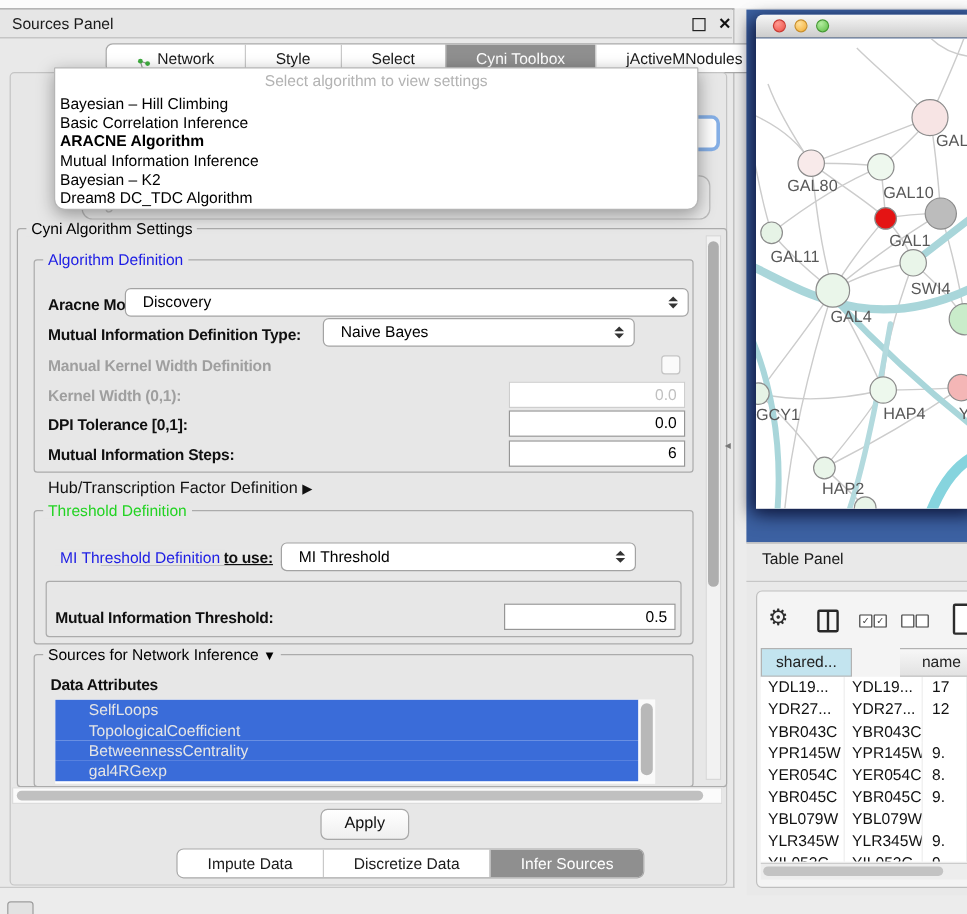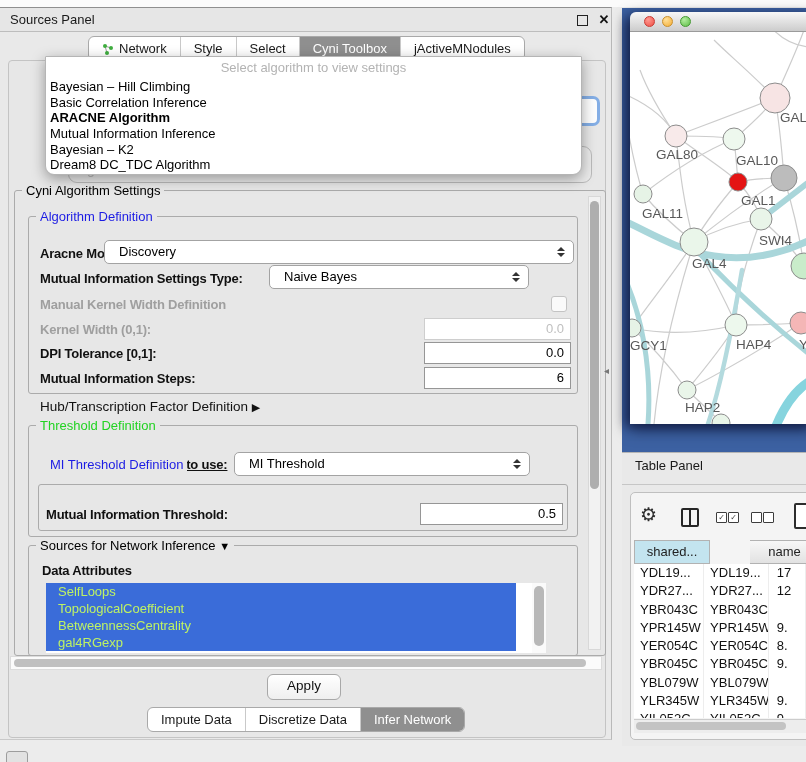--- a/index.html
+++ b/index.html
@@ -10,22 +10,22 @@
   .topstrip{left:0;top:0;width:806px;height:7px;background:#fbfbfb;}
   
   .cp{left:0;top:7px;width:611px;height:731px;background:#e9e9e9;
       border-top:1px solid #8f8f8f;border-right:1px solid #b9b9b9;border-bottom:1px solid #c9c9c9;}
   .cp-title{left:0;top:8px;width:610px;height:24px;background:#e6e6e6;
       border-bottom:1px solid #bdbdbd;font-size:13px;color:#1a1a1a;line-height:24px;padding-left:10px;box-sizing:border-box;}
   .float-ic{left:577px;top:15px;width:9px;height:9px;border:1.6px solid #222;background:transparent;}
   .close-ic{left:595px;top:8px;width:18px;height:24px;line-height:24px;font-size:13px;font-weight:bold;color:#111;text-align:center;}
   
   .tabstrip{display:flex;height:23px;border:1px solid #a9a9a9;border-radius:6px;background:#fff;overflow:hidden;}
-  .tabstrip .tab{font-size:13px;color:#1a1a1a;line-height:22px;padding:0 13px;border-left:1px solid #c9c9c9;
-      display:flex;align-items:center;gap:5px;white-space:nowrap;}
+  .tabstrip .tab{font-size:13px;color:#1a1a1a;line-height:22px;padding:0 25px;border-left:1px solid #c9c9c9;
+      display:flex;align-items:flex-end;gap:5px;white-space:nowrap;}
   .tabstrip .tab:first-child{border-left:none;}
   .tabstrip .tab.selected{background:#8f8f8f;color:#fff;}
   .cp-tabs{left:88px;top:36px;}
   .cp-bottom-tabs{left:147px;top:707px;}
   .cp-body{left:8px;top:60px;width:596px;height:676px;border:1px solid #c4c4c4;border-radius:4px;background:#e7e7e7;}
   
   .popup{left:45px;top:56px;width:535px;height:117px;background:#fff;border:1px solid #b5b5b5;
       border-radius:1px 1px 9px 9px;box-shadow:0 4px 14px rgba(0,0,0,.35);z-index:30;}
   .popup .prompt{height:22px;line-height:22px;text-align:center;color:#b3b3b3;font-size:13px;}
   .popup .item{height:15.7px;line-height:15.7px;padding-left:4px;font-size:13px;color:#000;white-space:nowrap;}
@@ -52,21 +52,21 @@
       font-size:13px;line-height:20px;text-align:right;padding-right:6px;color:#000;}
   .field.dis{border-color:#cecece;color:#c0c0c0;}
   .checkbox{position:absolute;width:14px;height:14px;border:1px solid #c3c3c3;border-radius:3px;background:#fafafa;}
   
   .vscroll{left:588px;top:196px;width:13px;height:454px;background:#f2f2f2;border:1px solid #d8d8d8;box-sizing:border-box;}
   .vscroll .thumb{position:absolute;left:1px;top:4px;width:9px;height:288px;background:#aeaeae;border-radius:5px;}
   .hscroll{left:10px;top:656px;width:592px;height:14px;background:#fbfbfb;border:1px solid #dcdcdc;box-sizing:border-box;}
   .hscroll .thumb{position:absolute;left:3px;top:2px;width:572px;height:8px;background:#c0c0c0;border-radius:4px;}
   
   .srclist{left:46px;top:583px;width:500px;height:70px;background:#fff;overflow:hidden;}
-  .srclist .row{height:17px;line-height:17px;font-size:13px;color:#bef264;background:#3a6cd9;padding-left:12px;width:458px;}
+  .srclist .row{height:17px;line-height:17px;font-size:13px;color:#e5e5e5;background:#3a6cd9;padding-left:28px;width:458px;}
   .srclist .sb{position:absolute;right:0;top:0;width:14px;height:70px;background:#fafafa;}
   .srclist .sb .thumb{position:absolute;left:2px;top:3px;width:10px;height:60px;background:#b8b8b8;border-radius:5px;}
   .plain{position:absolute;font-size:13.5px;color:#111;white-space:nowrap;}
   .tri{font-size:11px;}
   .apply{left:267px;top:674px;width:72px;height:24px;border:1px solid #a8a8a8;border-radius:6px;
       background:linear-gradient(#ffffff,#efefef);font-size:13.5px;text-align:center;line-height:22px;color:#111;}
   .collapse-arrow{left:604px;top:365px;font-size:10px;color:#777;}
   
   .desktop{left:622px;top:8px;width:184px;height:444px;background:#3c61a2;}
   .netwin{left:8px;top:4px;width:184px;height:411px;border-radius:6px 0 0 0;
@@ -167,21 +167,21 @@
 
   <span class="lbl" style="left:40px;top:246px;">Aracne Mode:</span>
   <div class="combo" style="left:104px;top:240px;width:470px;">
     <span>Discovery</span>
     <span class="stepper">
         <i class="up"></i>
         <i class="dn"></i>
       </span>
   </div>
 
-  <span class="lbl" style="left:40px;top:271px;">Mutual Information Settings Type:</span>
+  <span class="lbl" style="left:40px;top:271px;">Mutual Information Definition Type:</span>
   <div class="combo" style="left:269px;top:265px;width:260px;">
     <span>Naive Bayes</span>
     <span class="stepper">
         <i class="up"></i>
         <i class="dn"></i>
       </span>
   </div>
 
   <span class="lbl dis" style="left:40px;top:297px;">Manual Kernel Width Definition</span>
   <span class="checkbox" style="left:551px;top:296px;"></span>
@@ -237,21 +237,21 @@
   <div class="abs apply">Apply</div>
 
   <div class="abs tabstrip cp-bottom-tabs" id="cp-bottom-tabs">
       <div class="tab">
         <span>Impute Data</span>
       </div>
       <div class="tab">
         <span>Discretize Data</span>
       </div>
       <div class="tab selected">
-        <span>Infer Network</span>
+        <span>Infer Sources</span>
       </div>
     </div>
 
   <span class="abs collapse-arrow">◂</span>
 
   <div class="abs desktop">
     <div class="abs netwin">
       <div class="tbar">
         <span class="light red"></span>
         <span class="light yellow"></span>

